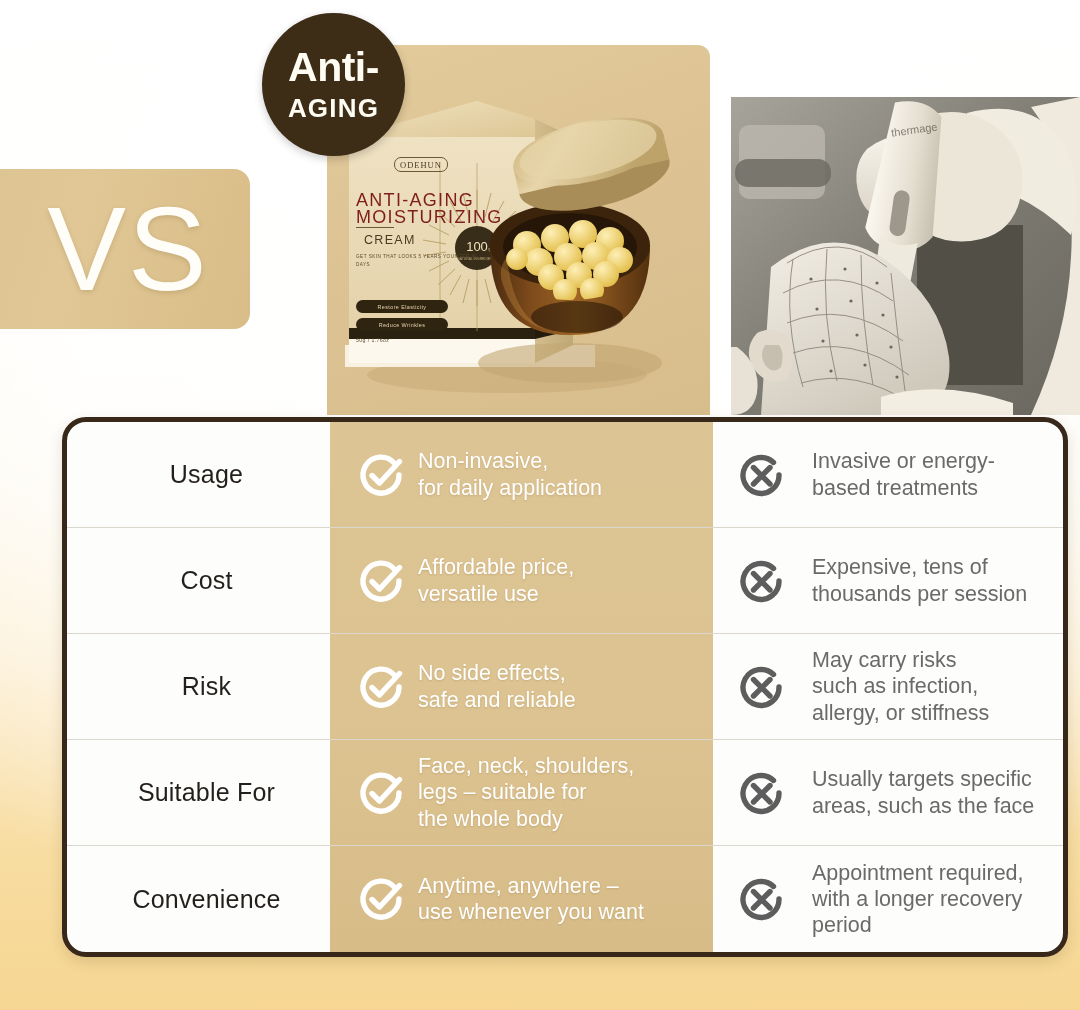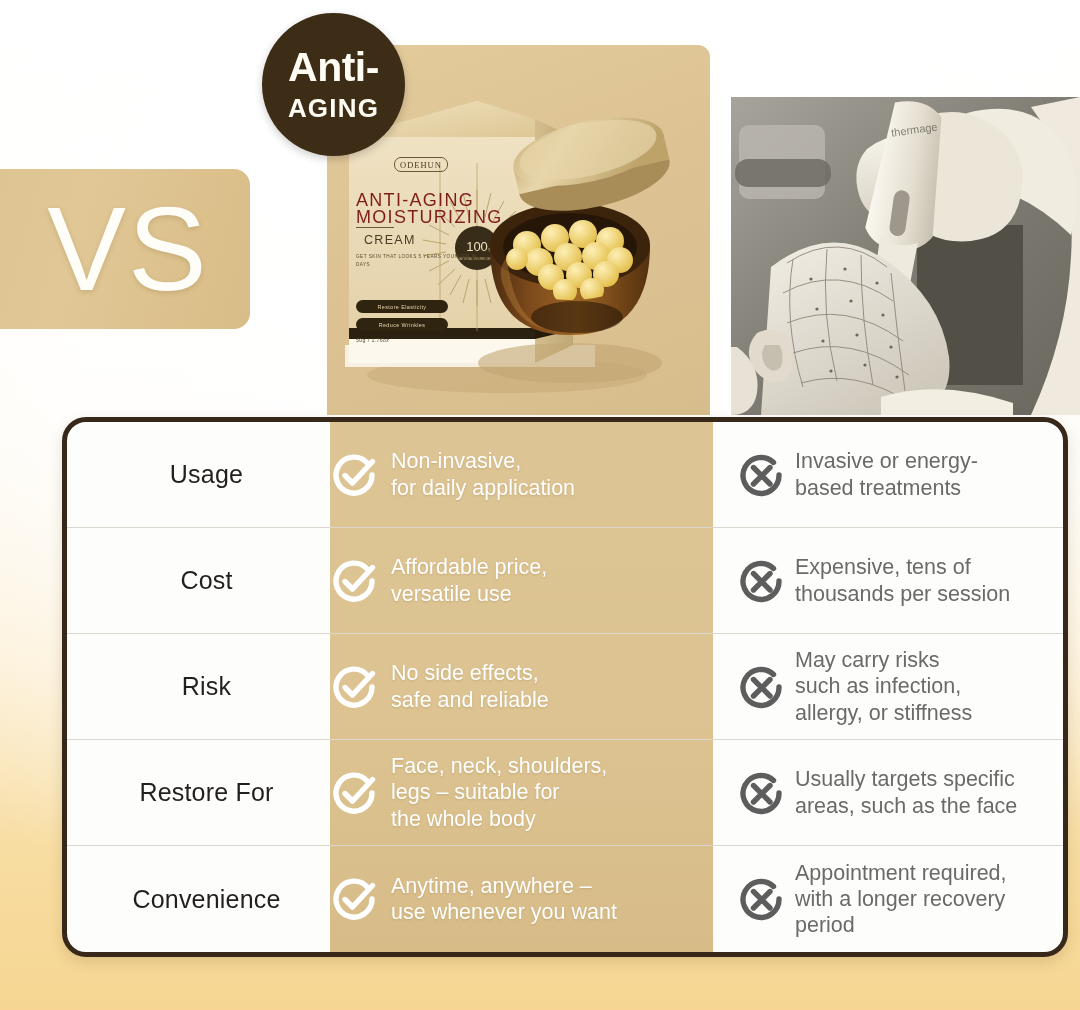--- a/index.html
+++ b/index.html
@@ -127,25 +127,25 @@
 
   .cell-label{
     width:263px; flex:0 0 263px; text-align:center;
     font-size:25px; color:#231f1c; font-weight:400;
     letter-spacing:0.2px;
     padding-left:16px;
   }
   .cell-pro{
     width:383px; flex:0 0 383px;
     display:flex; align-items:center; gap:13px;
-    position:relative; z-index:2;
+    padding-left:27px; position:relative; z-index:2;
   }
   .cell-con{
     flex:1 1 auto;
-    display:flex; align-items:center; gap:10px;
+    display:flex; align-items:center; gap:27px;
     padding-left:24px; padding-right:10px;
   }
   .pro-text{
     font-size:21.5px; color:#ffffff; line-height:1.22; font-weight:400;
     text-shadow:0 1px 2px rgba(120,92,40,0.22);
   }
   .con-text{
     font-size:21.5px; color:#6a6a6a; line-height:1.22; font-weight:400;
   }
   .ico{ flex:0 0 auto; width:48px; height:48px; }
@@ -444,21 +444,21 @@
           <span class="ico">
             <svg viewBox="0 0 48 48">
               <path d="M36.5 11.5 A18 18 0 1 0 42 24" fill="none" stroke="#5d5d5d" stroke-width="5.4" stroke-linecap="round"></path>
               <path d="M16.5 16.5 L33 33 M33 16.5 L16.5 33" fill="none" stroke="#5d5d5d" stroke-width="5.4" stroke-linecap="round"></path>
             </svg>
           </span>
           <div class="con-text">May carry risks<br>such as infection,<br>allergy, or stiffness</div>
         </div>
       </div>
       <div class="row">
-        <div class="cell-label">Restore For</div>
+        <div class="cell-label">Suitable For</div>
         <div class="cell-pro">
           <span class="ico">
             <svg viewBox="0 0 48 48">
               <path d="M37.5 12.2 A18 18 0 1 0 42 24" fill="none" stroke="#ffffff" stroke-width="5.4" stroke-linecap="round"></path>
               <path d="M15 24.5 L22.5 32 L42.5 10.5" fill="none" stroke="#ffffff" stroke-width="5.4" stroke-linecap="round" stroke-linejoin="round"></path>
             </svg>
           </span>
           <div class="pro-text">Face, neck, shoulders,<br>legs – suitable for<br>the whole body</div>
         </div>
         <div class="cell-con">

